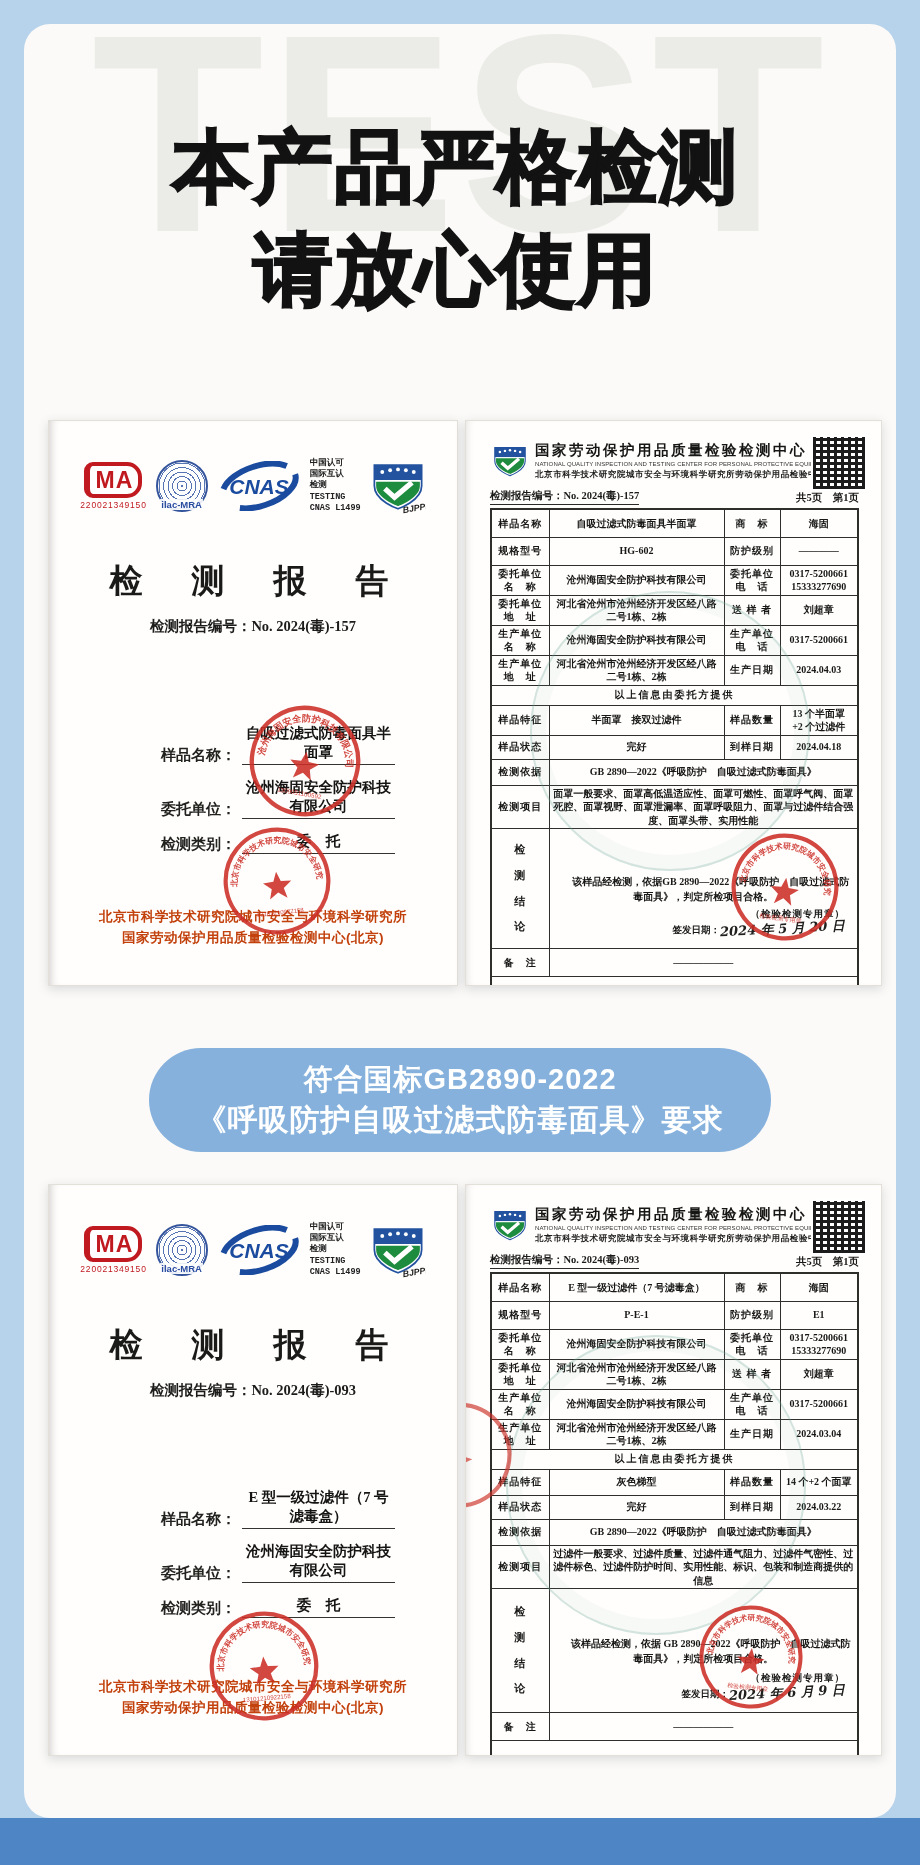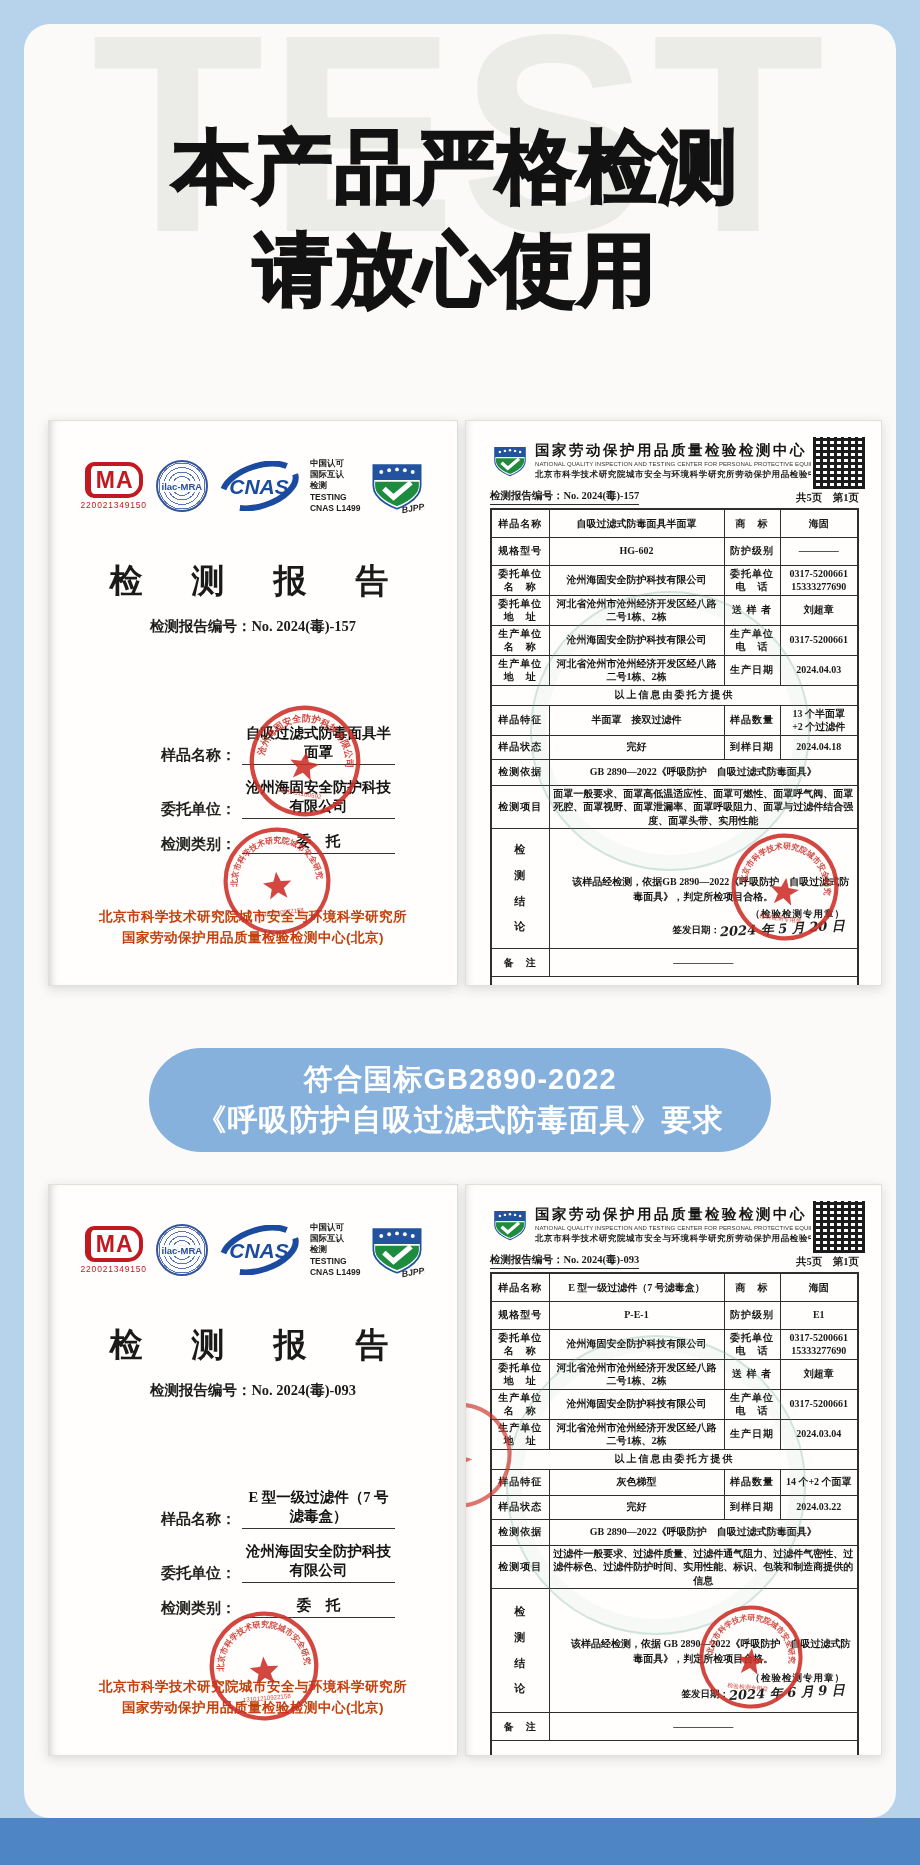--- a/index.html
+++ b/index.html
@@ -53,27 +53,27 @@
   .cma{display:flex;flex-direction:column;align-items:center;}
   .cma-box{
     width:58px;height:36px;border:4px solid var(--red);border-left-width:6px;
     border-radius:9px 15px 15px 9px;color:var(--red);font-weight:800;font-size:23px;
     display:flex;align-items:center;justify-content:center;letter-spacing:1px;background:#fff;
   }
   .cma-num{color:var(--red);font-size:8.5px;font-weight:400;letter-spacing:.8px;margin-top:2px;}
   .ilac{
     width:52px;height:52px;border-radius:50%;border:2px solid #34549c;position:relative;
     background:repeating-radial-gradient(circle at 50% 50%, #5674b4 0 1px, #ffffff 1px 4.5px);
-    display:flex;align-items:center;justify-content:center;flex:none;
+    display:flex;align-items:flex-end;justify-content:center;flex:none;
   }
   .ilac span{background:rgba(255,255,255,.88);color:#2b4da0;font-weight:800;font-size:9.5px;padding:0 1px;}
   .cnas svg{display:block;}
   .accred{
     font-size:8.5px;font-weight:700;line-height:1.3;color:#222;
-    font-family:Liberation Sans, sans-serif;
+    font-family:Liberation Mono, monospace;
   }
   .shield-wrap{width:56px;height:58px;flex:none;}
   .c-title{
     margin-top:44px;text-align:center;font-size:33px;font-weight:700;color:#1a1a18;
     font-family:"Liberation Serif","DejaVu Serif",serif;letter-spacing:8px;
   }
   .c-no{
     margin-top:13px;text-align:center;font-size:14.5px;font-weight:600;color:#1c1c1a;
     font-family:"Liberation Serif","DejaVu Serif",serif;
   }

